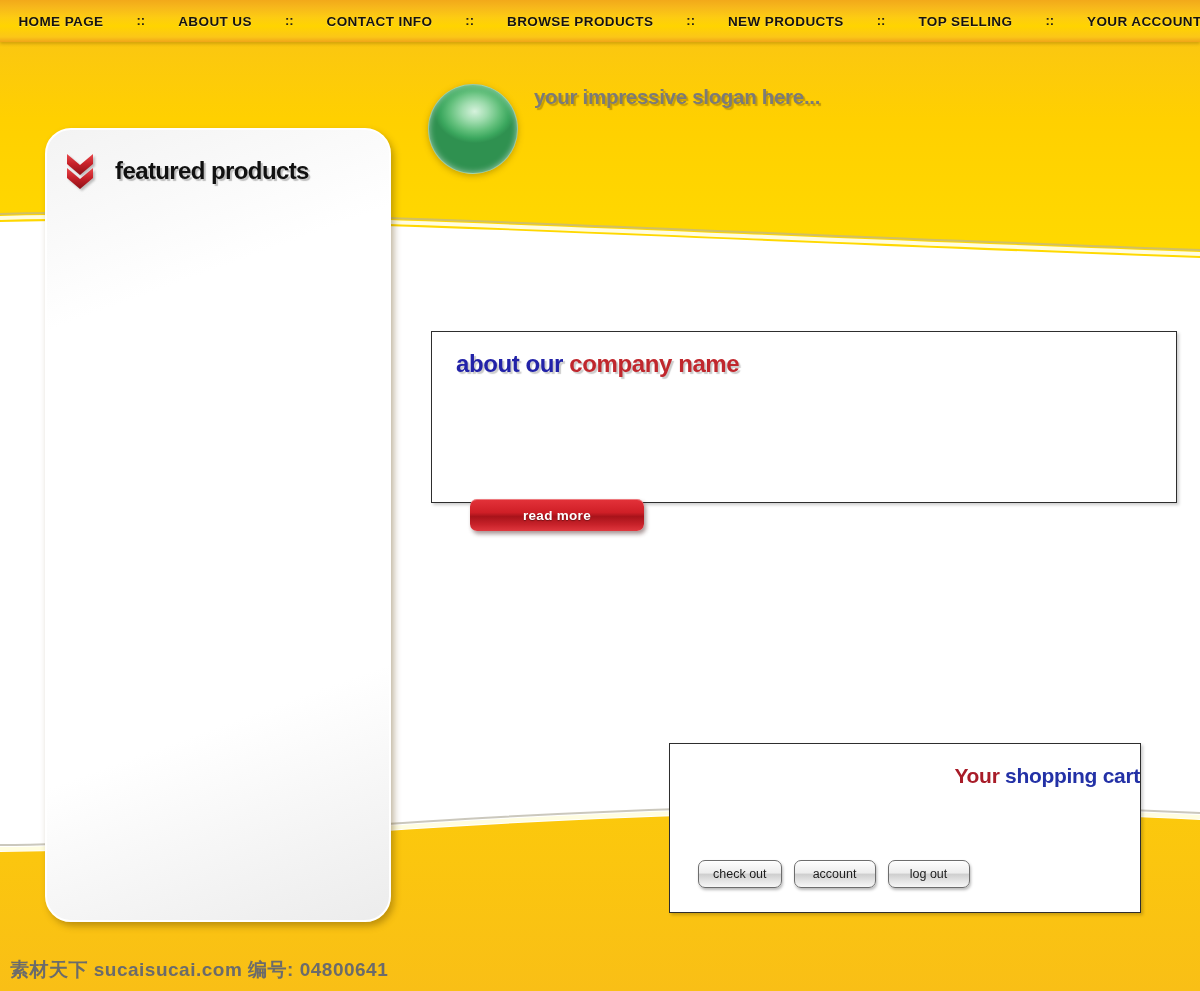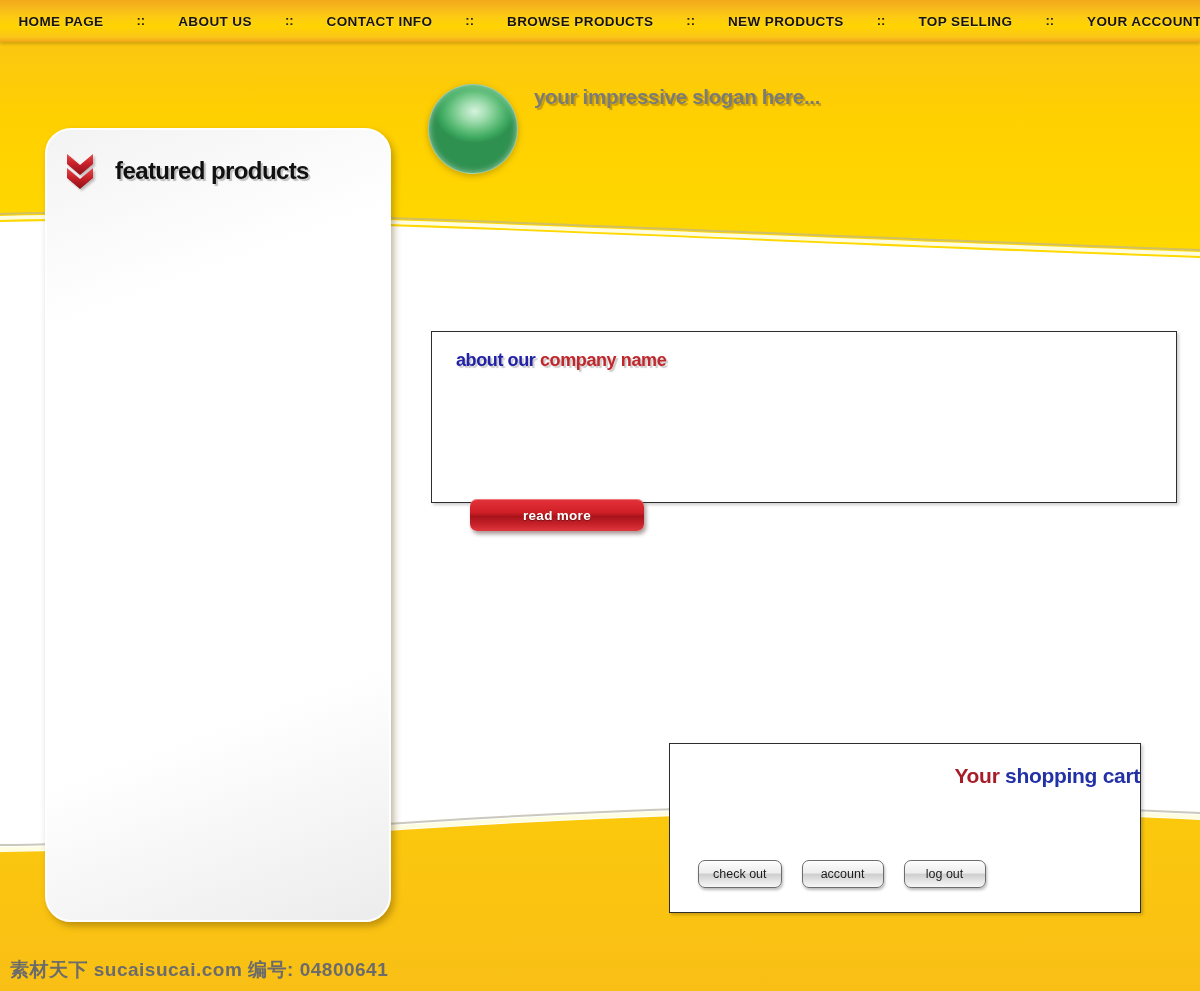--- a/index.html
+++ b/index.html
@@ -196,21 +196,21 @@
     top: 331px;
     width: 744px;
     height: 170px;
     background: #ffffff;
     border: 1.5px solid #2e2e2e;
     box-shadow: 2px 2px 3px rgba(0,0,0,.20);
     z-index: 4;
   }
   .about-title {
     margin: 18px 0 0 24px;
-    font-size: 18px;
+    font-size: 24px;
     font-weight: bold;
     letter-spacing: -.4px;
     font-family: "Liberation Sans", sans-serif;
     text-shadow: 2px 2px 1px rgba(160,160,160,.55);
   }
   .about-title .c-blue { color: #2222a8; }
   .about-title .c-red  { color: #c0272d; }
   .about-body {
     margin: 10px 24px 0 24px;
     font-size: 13px;
@@ -264,21 +264,21 @@
     margin: 8px 26px 0 26px;
     font-size: 13px;
     color: #444;
     min-height: 38px;
   }
   .cart-buttons {
     position: absolute;
     left: 28px;
     bottom: 24px;
     display: flex;
-    gap: 20px;
+    gap: 12px;
   }
   .gray-btn {
     min-width: 82px;
     height: 28px;
     padding: 0 14px;
     border-radius: 7px;
     border: 1px solid #6d6d6d;
     background: linear-gradient(180deg, #fdfdfd 0%, #ededed 45%, #cfcfcf 52%, #e6e6e6 78%, #f7f7f7 100%);
     box-shadow: 1px 2px 3px rgba(0,0,0,.28), inset 0 1px 0 rgba(255,255,255,.9);
     font-size: 12.5px;

